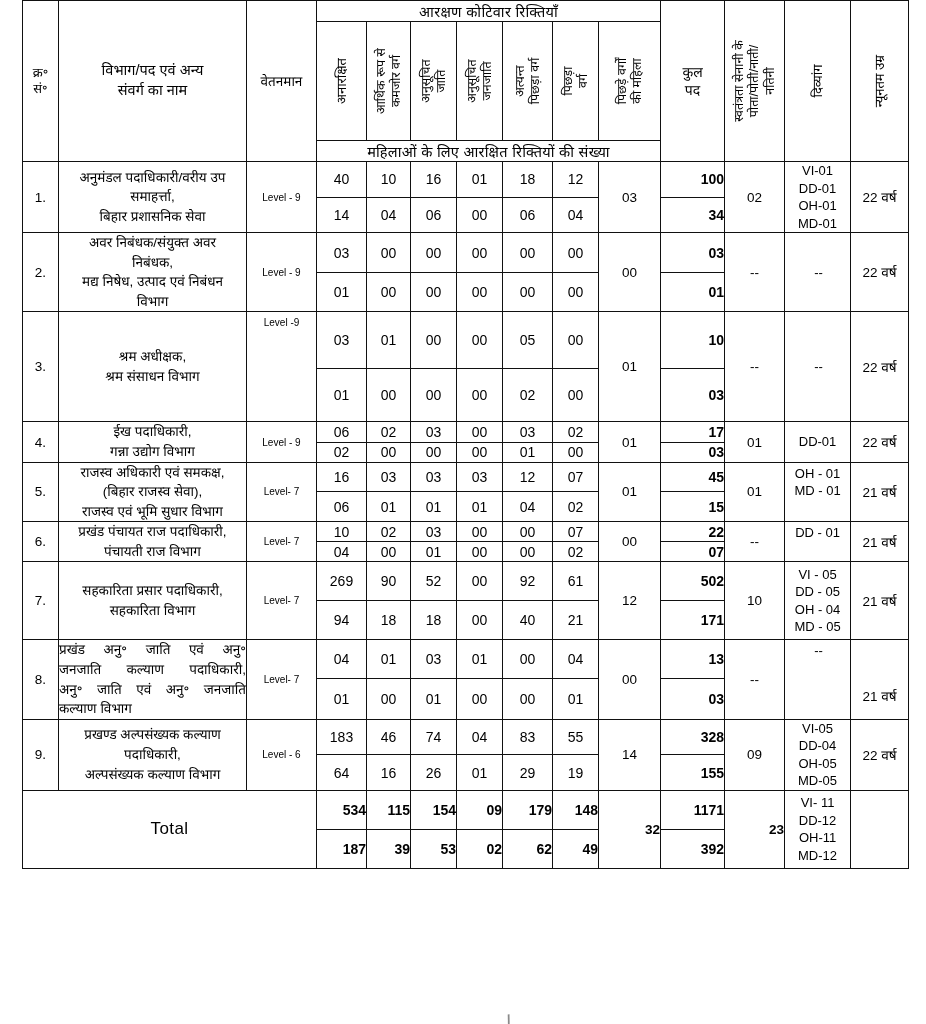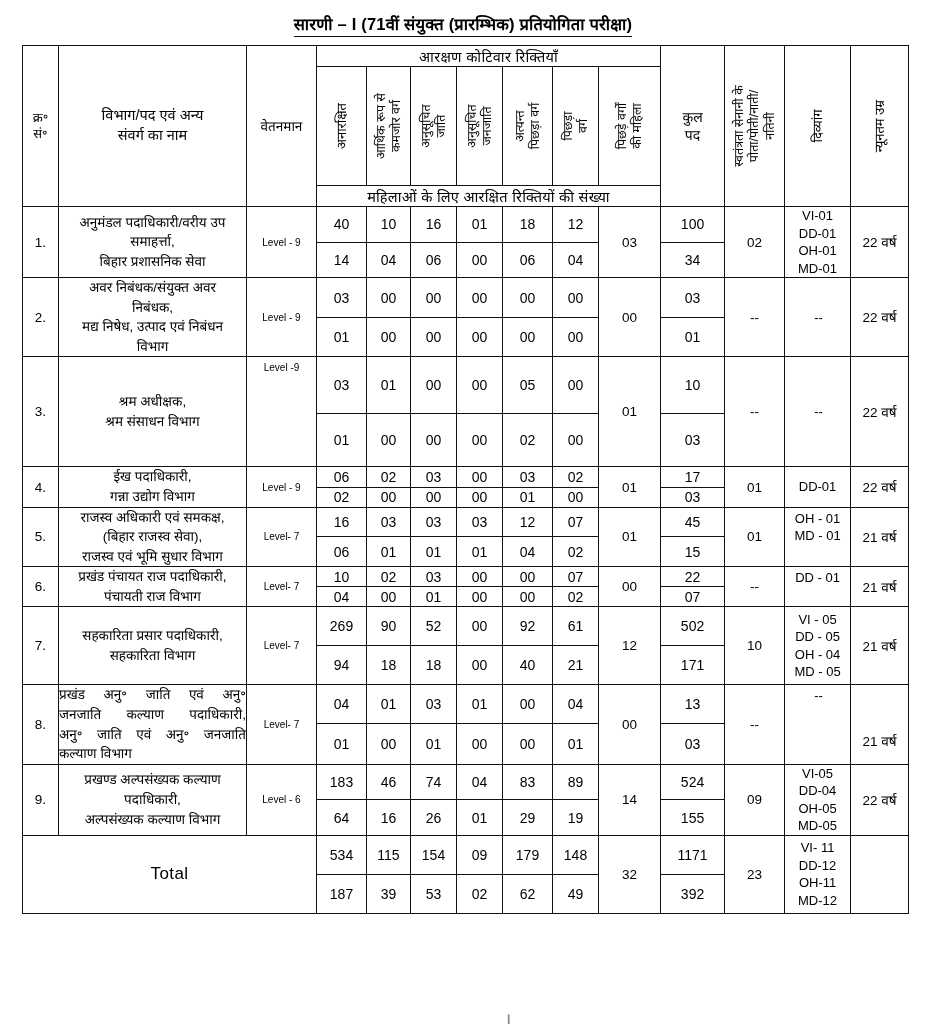--- a/index.html
+++ b/index.html
@@ -86,21 +86,21 @@
     font-size: 12.5px;
   }
 
   
   .c-sn    { font-size: 13.5px; vertical-align: top; padding: 5px 3px 0 3px; text-align: center;}
   .c-dept  { font-size: 13.5px; text-align: left; padding: 4px 5px 4px 8px; line-height: 1.45; vertical-align: top;}
   .c-dept.just { text-align: justify; text-align-last: justify; }
   .c-pay   { font-size: 10px; padding: 2px 2px; }
   .c-pay.topalign { vertical-align: top; padding-top: 5px; }
   .num     { font-size: 14px; padding: 4px 2px; }
-  .num.b   { font-weight: normal; }
+  .num.b   { font-weight: bold; text-align: right; }
   .c-div   { font-size: 13px; line-height: 1.35; text-align: left; padding: 3px 2px 3px 4px; }
   .c-div.ctr { text-align: center; padding-left: 2px; }
   .c-div.topa { vertical-align: top; padding-top: 2px; }
   .c-age   { font-size: 13.5px; padding: 3px 2px; }
   .c-free  { font-size: 13.5px; }
   .c-mid   { font-size: 13.5px; }
 
   .total-label {
     font-size: 17px;
     font-weight: bold;
@@ -118,23 +118,20 @@
     font-size: 19px;
     font-style: italic;
     transform: rotate(-12deg);
   }
 </style>
 </head>
 <body>
 
 <div class="page">
 
-  <div class="title-wrap">
-    <span class="title">सारणी – I   (71वीं संयुक्त (प्रारम्भिक) प्रतियोगिता परीक्षा)</span>
-  </div>
 
   <div class="tbl-wrap">
     <table class="main">
       <colgroup>
         <col style="width:36px">
         <col style="width:188px">
         <col style="width:70px">
         <col style="width:50px">
         <col style="width:44px">
         <col style="width:46px">
@@ -497,23 +494,23 @@
             <div>प्रखण्ड अल्पसंख्यक कल्याण</div>
             <div>पदाधिकारी,</div>
             <div>अल्पसंख्यक कल्याण विभाग</div>
           </td>
           <td class="c-pay" rowspan="2">Level - 6</td>
           <td class="num" style="height:34px">183</td>
           <td class="num">46</td>
           <td class="num">74</td>
           <td class="num">04</td>
           <td class="num">83</td>
-          <td class="num">89</td>
+          <td class="num">55</td>
           <td class="num c-mid" rowspan="2">14</td>
-          <td class="num b">524</td>
+          <td class="num b">328</td>
           <td class="num c-free" rowspan="2">09</td>
           <td class="c-div" rowspan="2">
             <div>VI-05</div>
             <div>DD-04</div>
             <div>OH-05</div>
             <div>MD-05</div>
           </td>
           <td class="c-age" rowspan="2">22 वर्ष</td>
         </tr>
         <tr>

